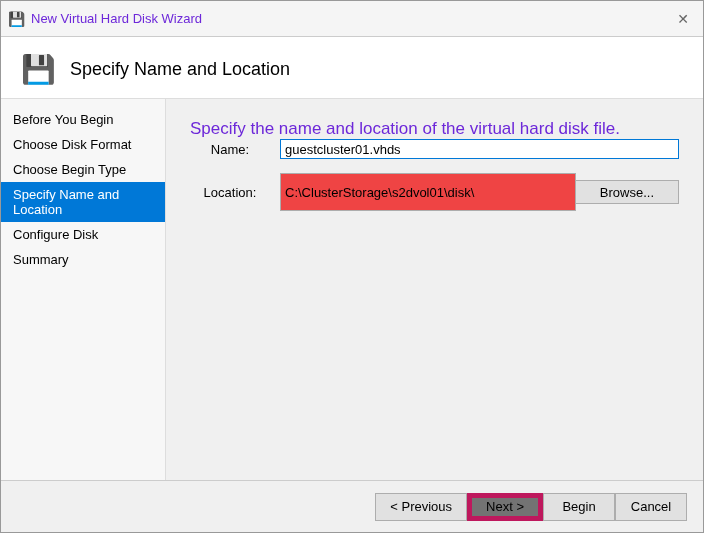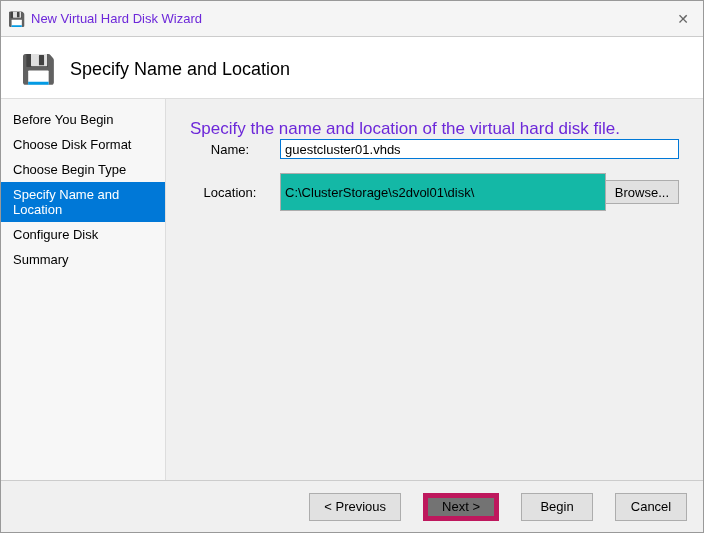--- a/index.html
+++ b/index.html
@@ -142,42 +142,42 @@
       align-items: center;
       gap: 0;
     }
     .location-input {
       flex: 1;
       height: 24px;
       border: 1px solid #adadad;
       padding: 18px 4px;
       font-size: 13px;
       outline: none;
-      background: #14b8a6;
+      background: #ef4444;
     }
     .browse-btn {
       height: 24px;
-      padding: 0 9px;
+      padding: 0 24px;
       border: 1px solid #adadad;
       border-left: none;
       background: #e1e1e1;
       cursor: pointer;
       font-size: 13px;
       white-space: nowrap;
     }
 
     
     .wizard-footer {
       background: #f0f0f0;
       border-top: 1px solid #ccc;
       padding: 10px 16px;
       display: flex;
       justify-content: flex-end;
       align-items: center;
-      gap: 22px;
+      gap: 0;
       height: 52px;
     }
     .footer-btn {
       height: 28px;
       min-width: 72px;
       padding: 0 14px;
       border: 1px solid #adadad;
       background: #e1e1e1;
       cursor: pointer;
       font-size: 13px;

